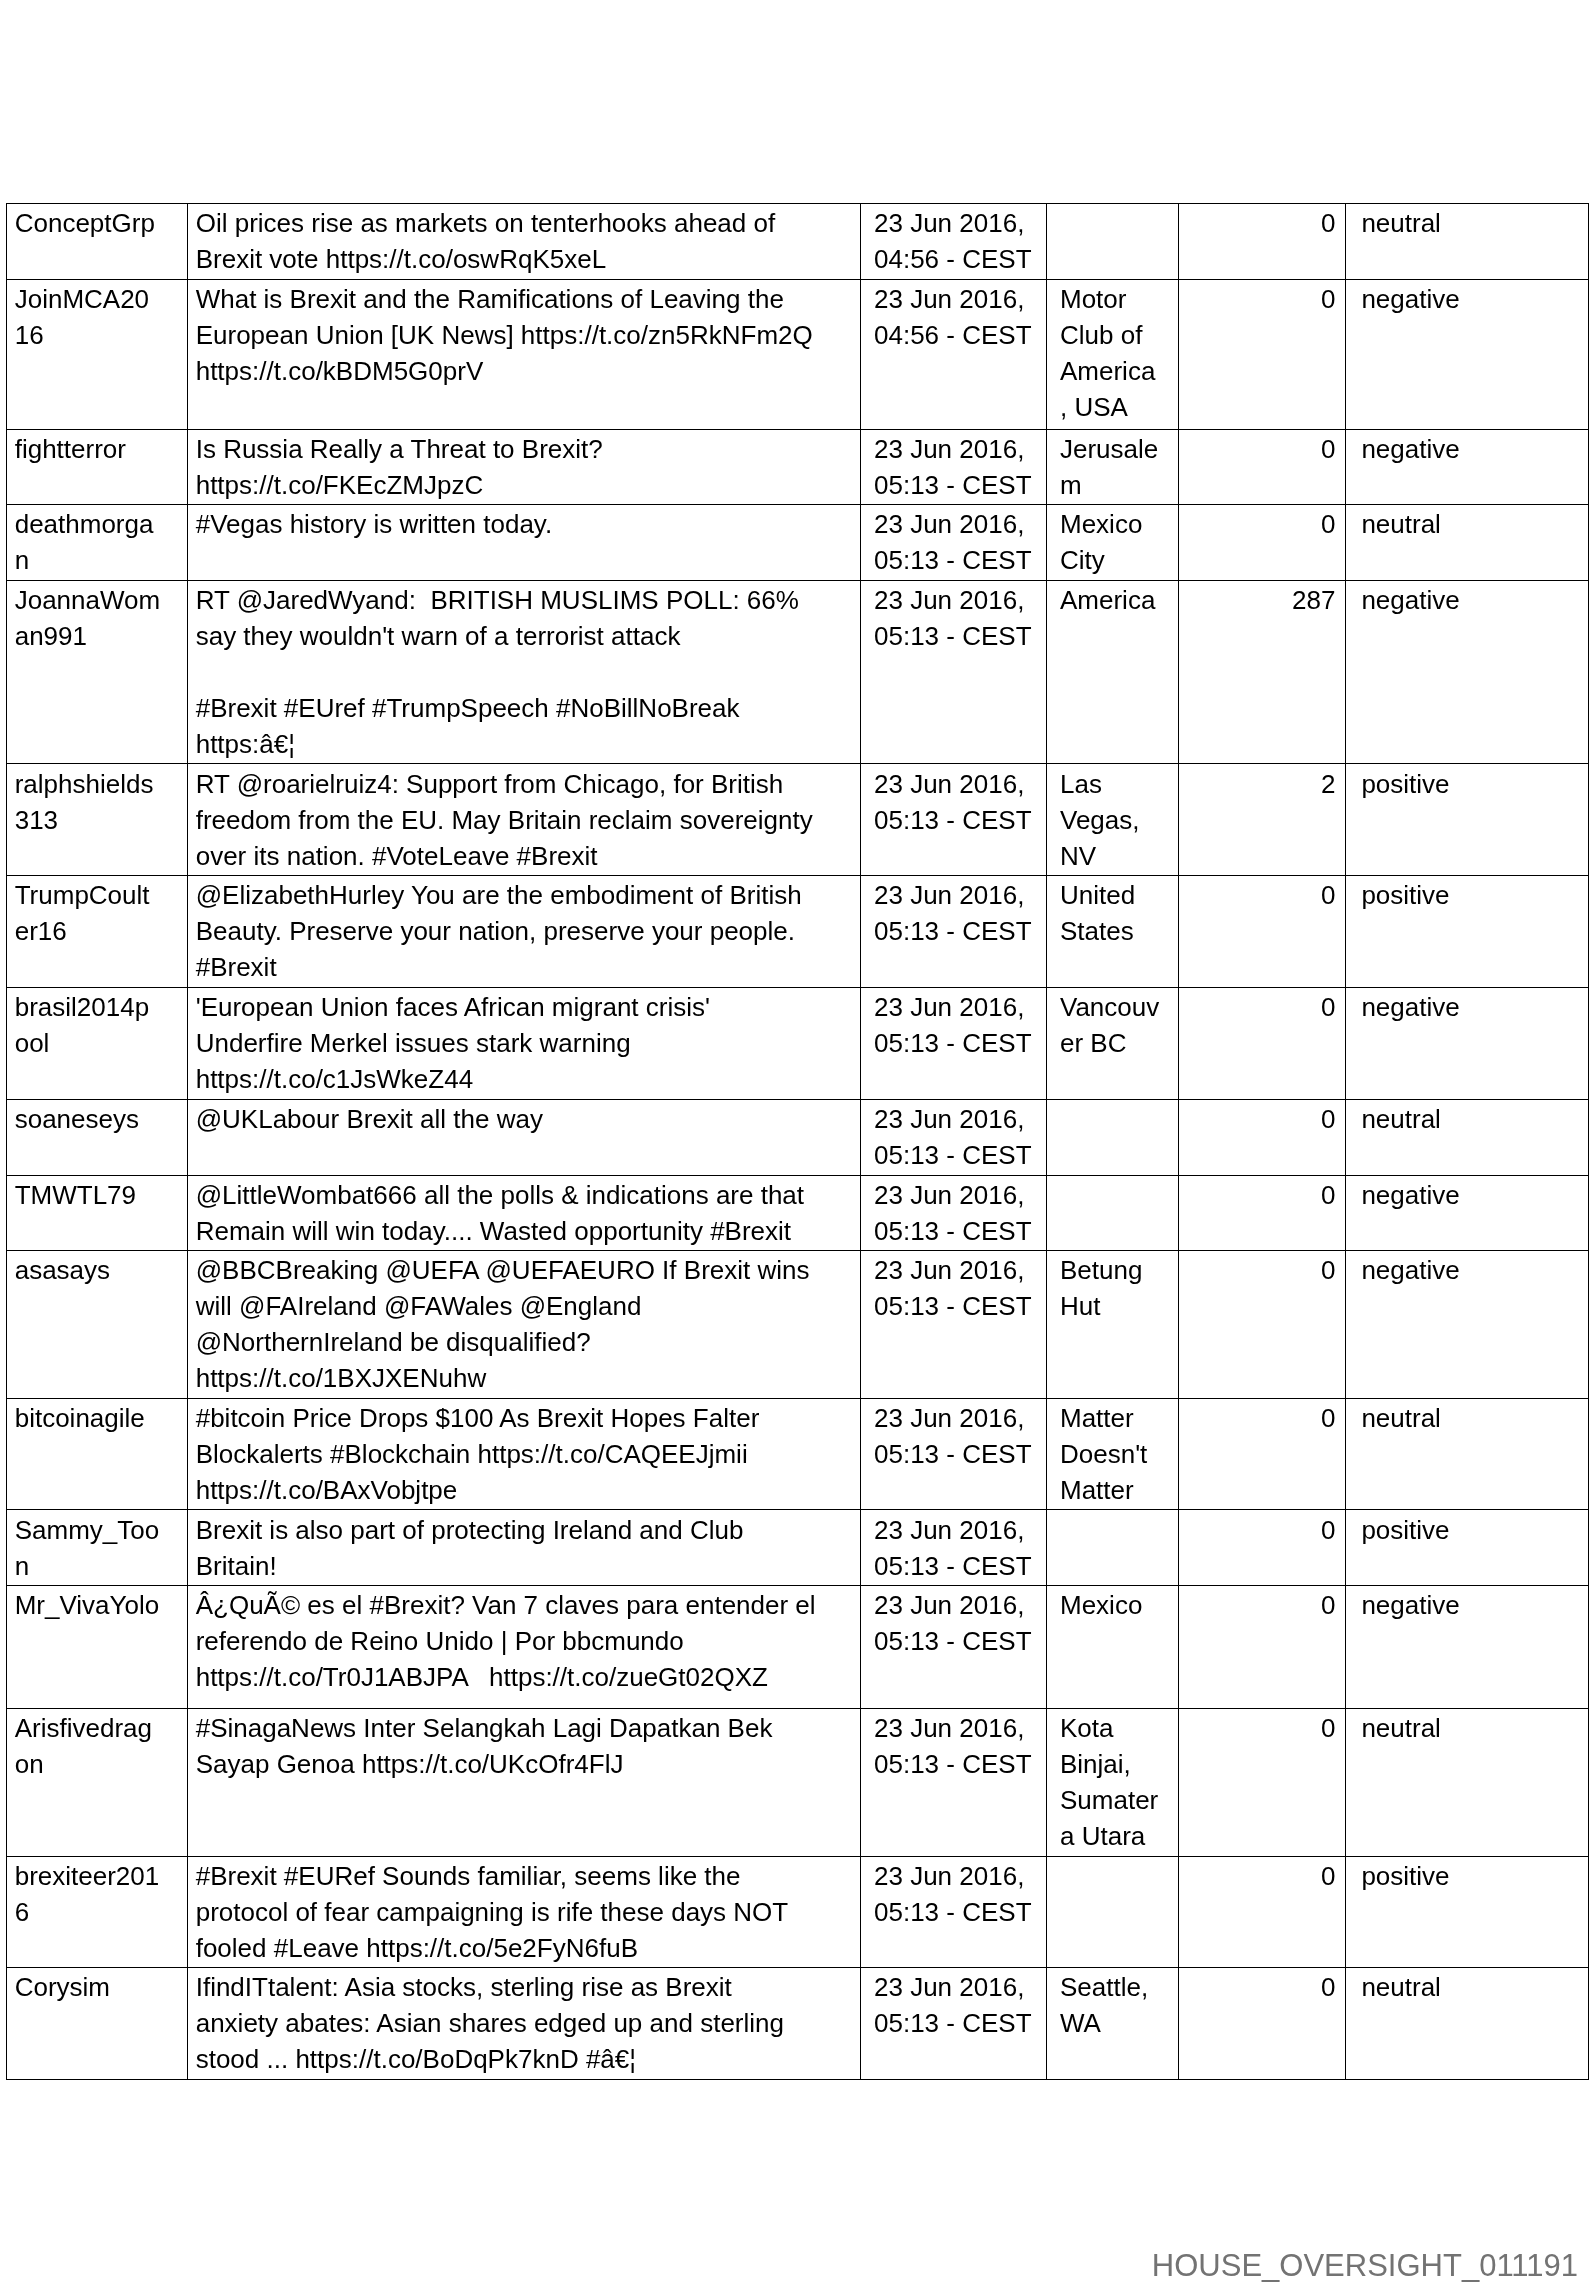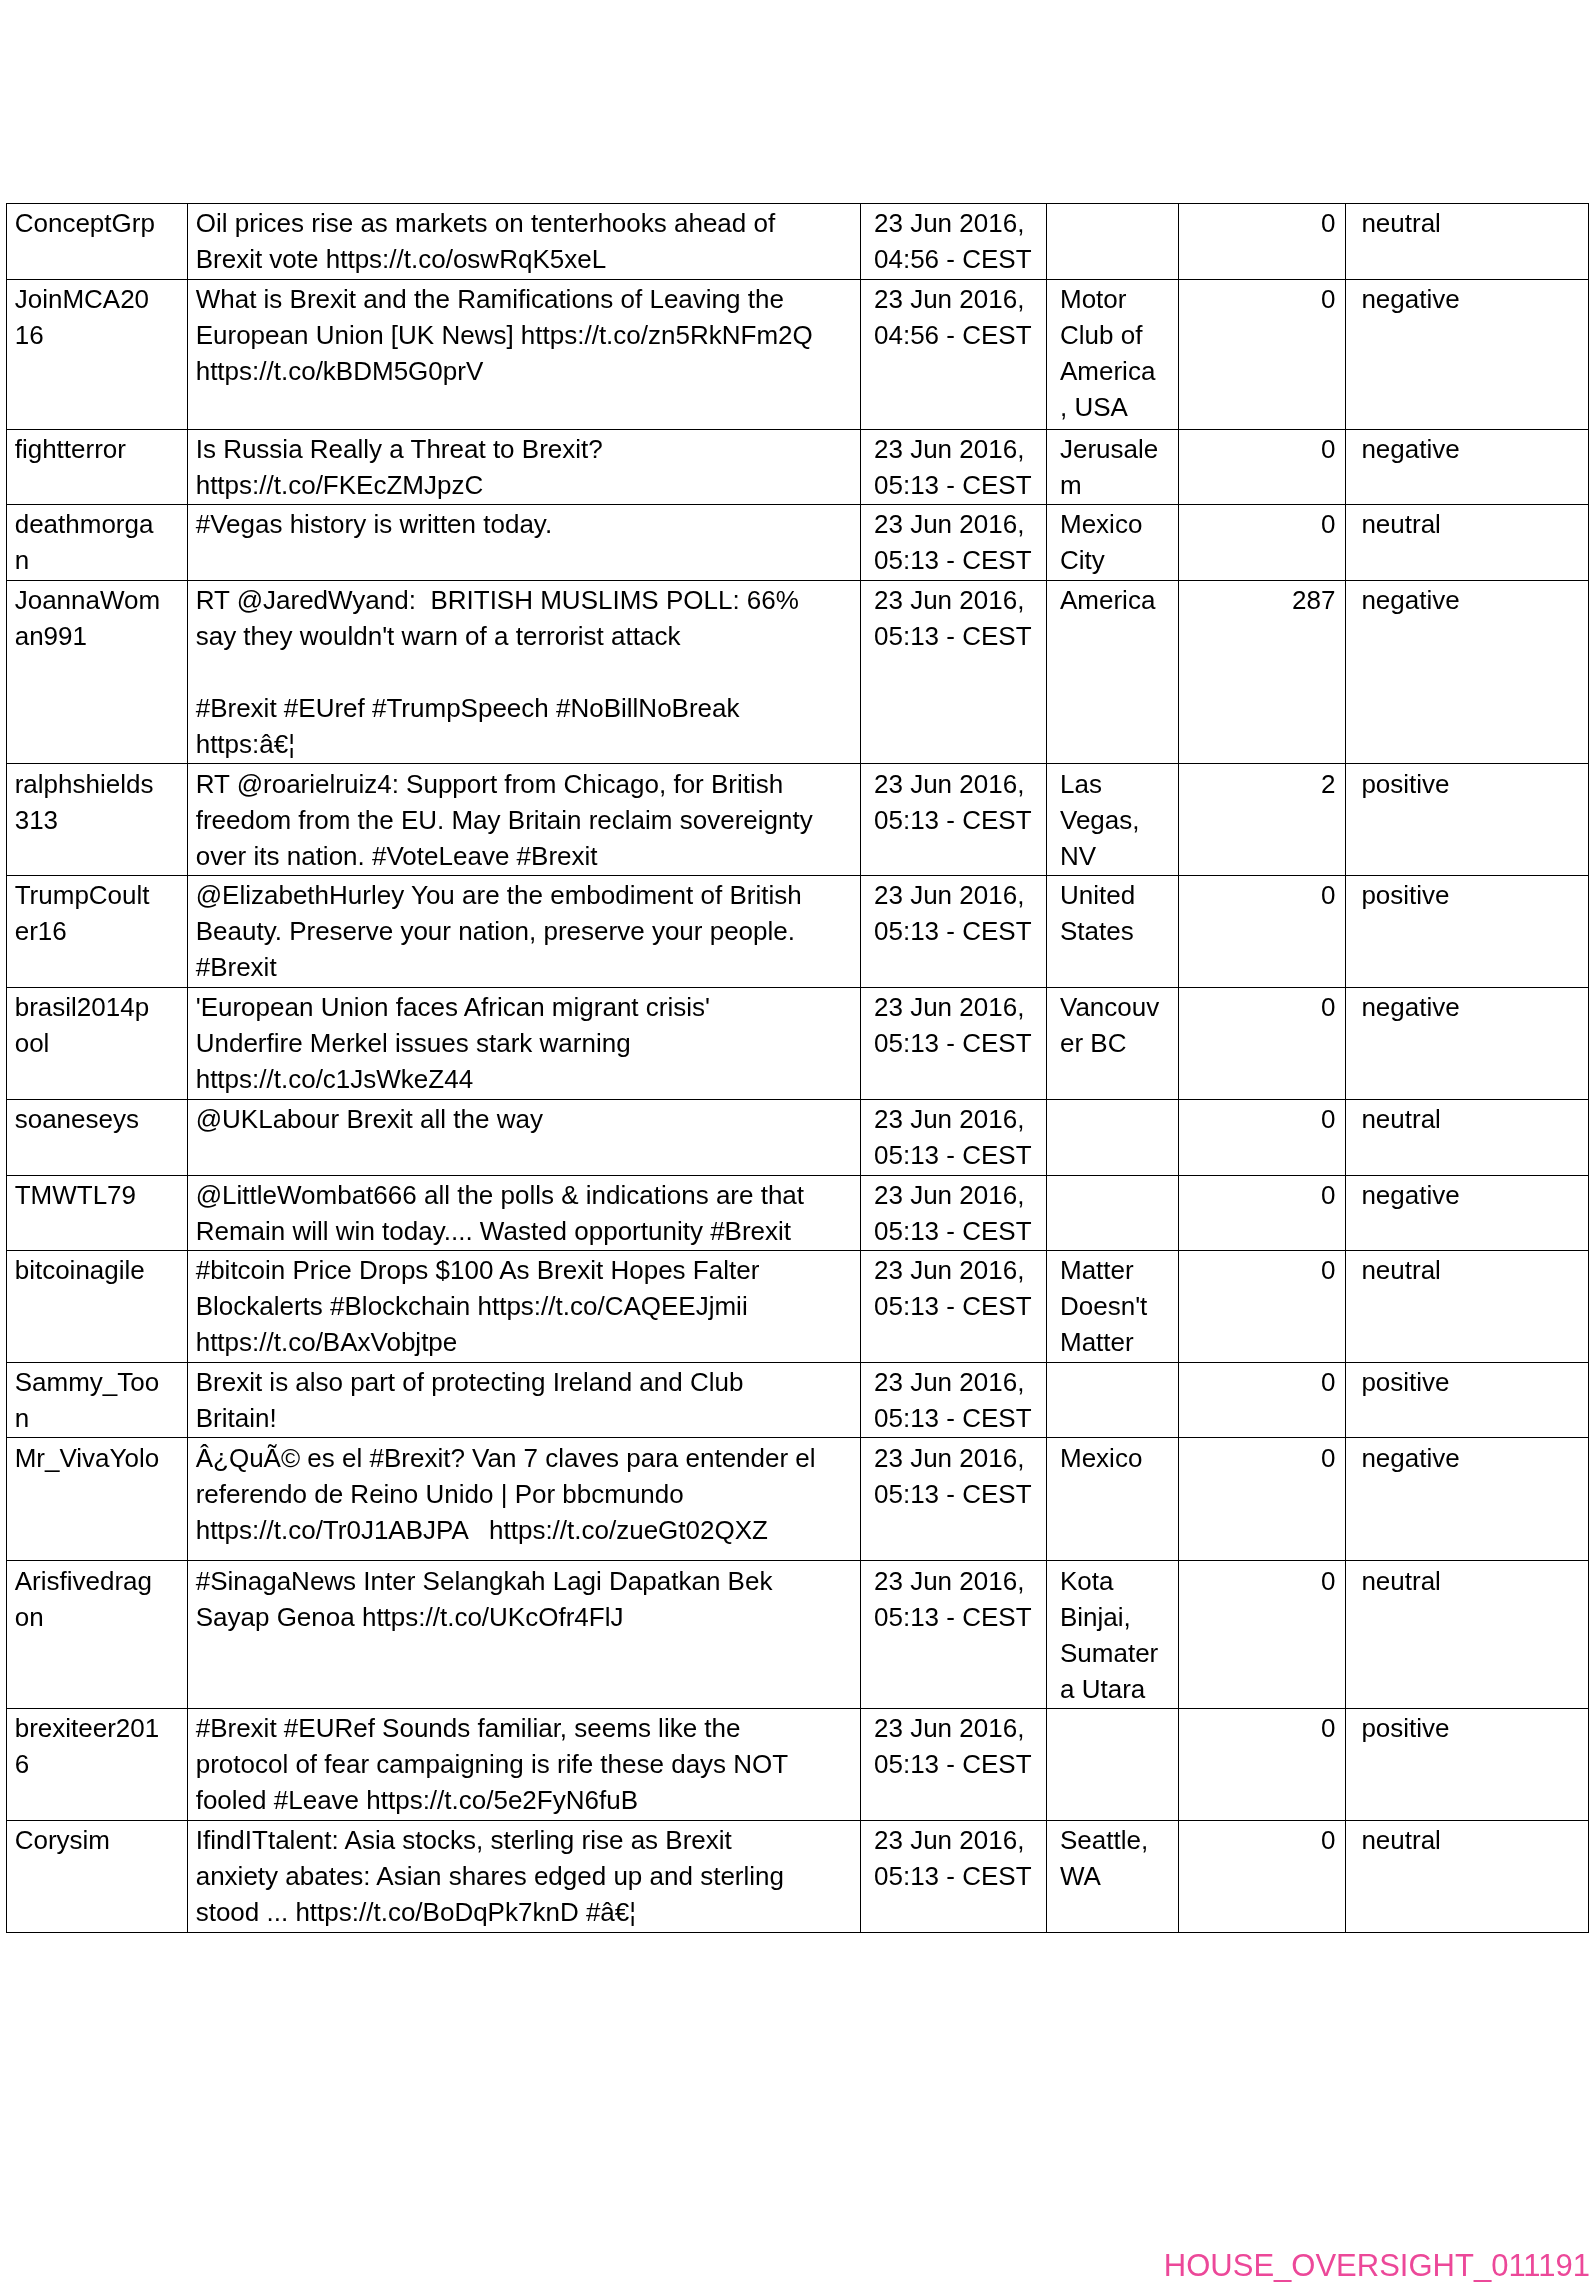--- a/index.html
+++ b/index.html
@@ -30,24 +30,24 @@
   }
   .c-username  { padding: 1.3px 24px 1.3px 7.7px; overflow-wrap: anywhere; }
   .c-tweet     { padding: 1.3px 44px 1.3px 7.7px; white-space: pre-wrap; overflow-wrap: anywhere; }
   .c-datetime  { padding: 1.3px 11.6px 1.3px 13px; margin-top: 28px; }
   .c-location  { padding: 1.3px 11px 1.3px 13px; overflow-wrap: anywhere; }
   .c-count     { padding: 1.3px 9.6px 1.3px 5.1px; text-align: right; }
   .c-sentiment { padding: 1.3px 7.7px 1.3px 15.4px; }
   .bates-footer {
     position: absolute;
     top: 2248px;
-    right: 2px;
+    right: 14px;
     font-size: 31px;
     line-height: 36px;
-    color: #ec4899;
+    color: #737373;
     white-space: nowrap;
   }
 </style>
 </head>
 <body>
 
 <div class="doc-page">
 
   <table class="doc-table">
     <colgroup>
@@ -135,20 +135,28 @@
   </tr>
         <tr style="height: 73px;">
     <td class="c-username">TMWTL79</td>
     <td class="c-tweet">@LittleWombat666 all the polls &amp; indications are that Remain will win today.... Wasted opportunity #Brexit</td>
     <td class="c-datetime">23 Jun 2016, 05:13 - CEST</td>
     <td class="c-location"></td>
     <td class="c-count">0</td>
     <td class="c-sentiment">negative</td>
   </tr>
         <tr style="height: 110px;">
+    <td class="c-username">asasays</td>
+    <td class="c-tweet">@BBCBreaking @UEFA @UEFAEURO If Brexit wins will @FAIreland @FAWales @England @NorthernIreland be disqualified? https://t.co/1BXJXENuhw</td>
+    <td class="c-datetime">23 Jun 2016, 05:13 - CEST</td>
+    <td class="c-location">Betung Hut</td>
+    <td class="c-count">0</td>
+    <td class="c-sentiment">negative</td>
+  </tr>
+        <tr style="height: 110px;">
     <td class="c-username">bitcoinagile</td>
     <td class="c-tweet">#bitcoin Price Drops $100 As Brexit Hopes Falter Blockalerts #Blockchain https://t.co/CAQEEJjmii https://t.co/BAxVobjtpe</td>
     <td class="c-datetime">23 Jun 2016, 05:13 - CEST</td>
     <td class="c-location">Matter Doesn't Matter</td>
     <td class="c-count">0</td>
     <td class="c-sentiment">neutral</td>
   </tr>
         <tr style="height: 73px;">
     <td class="c-username">Sammy_Toon</td>
     <td class="c-tweet">Brexit is also part of protecting Ireland and Club Britain!</td>

